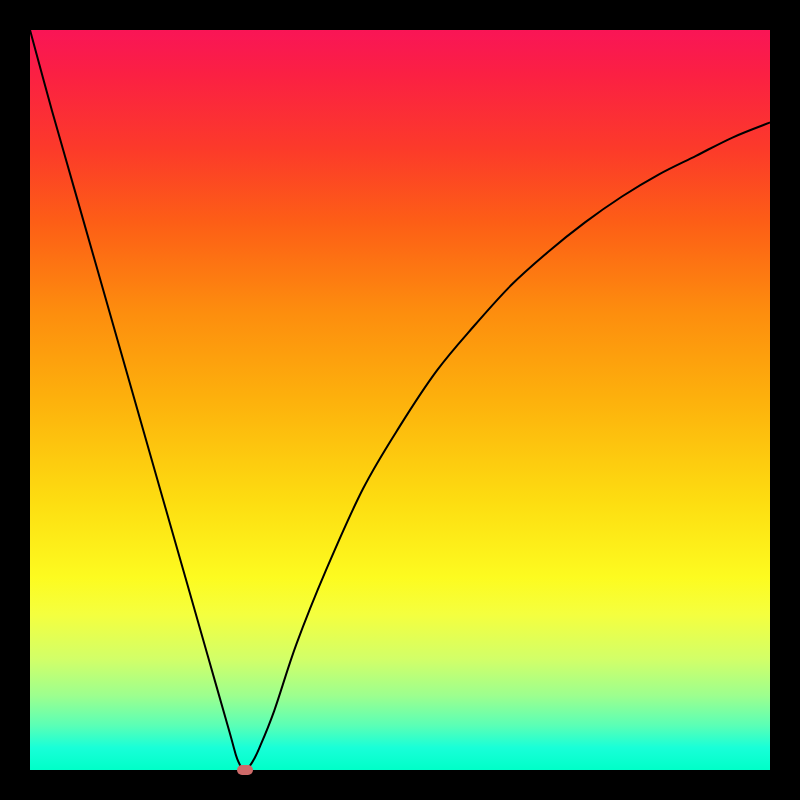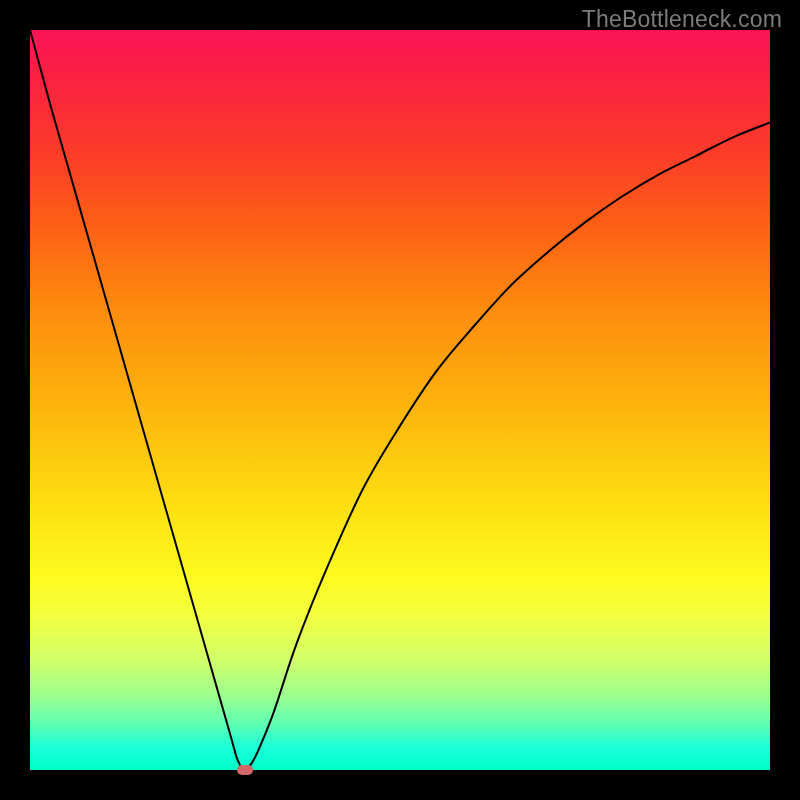--- a/index.html
+++ b/index.html
@@ -77,14 +77,13 @@
 </head>
 <body>
 
 <div class="frame">
   <div class="plot">
     <svg class="curve" viewBox="0 0 740 740" preserveAspectRatio="none">
       <path id="curve-path" d="M 0 0 C 3.6999999999999997 13.566666666666663, 14.8 54.88333333333331, 22.2 81.39999999999998 C 29.599999999999998 107.91666666666664, 37 133.20000000000002, 44.4 159.10000000000002 C 51.8 185.00000000000003, 59.199999999999996 210.89999999999995, 66.6 236.79999999999995 C 74 262.69999999999993, 81.39999999999999 288.6, 88.8 314.50000000000006 C 96.2 340.4000000000001, 103.6 366.30000000000007, 111 392.20000000000005 C 118.4 418.1, 125.79999999999998 444.00000000000006, 133.2 469.90000000000003 C 140.6 495.8, 148 521.7, 155.4 547.6 C 162.8 573.5, 170.2 599.4, 177.6 625.3 C 185 651.1999999999999, 194.86666666666667 685.7333333333333, 199.8 703 C 204.73333333333335 720.2666666666667, 204.73333333333335 722.7333333333333, 207.20000000000002 728.9 C 209.66666666666669 735.0666666666666, 212.13333333333333 739.3833333333333, 214.6 740 C 217.06666666666666 740.6166666666667, 219.53333333333333 736.3000000000001, 222 732.6 C 224.46666666666667 728.9, 225.7 726.4333333333333, 229.4 717.8 C 233.10000000000002 709.1666666666666, 238.03333333333336 698.0666666666666, 244.20000000000002 680.8 C 250.36666666666667 663.5333333333333, 257.76666666666665 637.6333333333333, 266.4 614.2 C 275.0333333333333 590.7666666666668, 284.9 566.1, 296 540.2 C 307.1 514.3000000000001, 320.6666666666667 482.85, 333 458.8 C 345.3333333333333 434.75, 357.66666666666663 415.6333333333333, 370 395.9 C 382.33333333333337 376.16666666666663, 394.66666666666674 357.04999999999995, 407.00000000000006 340.4 C 419.33333333333337 323.75, 431.6666666666667 310.18333333333334, 444 296 C 456.3333333333333 281.81666666666666, 468.6666666666667 267.63333333333327, 481 255.29999999999995 C 493.3333333333333 242.9666666666666, 505.6666666666667 232.48333333333332, 518 222 C 530.3333333333334 211.51666666666668, 542.6666666666666 201.64999999999998, 555 192.39999999999998 C 567.3333333333334 183.14999999999998, 579.6666666666666 174.51666666666668, 592 166.5 C 604.3333333333334 158.48333333333332, 616.6666666666666 151.0833333333333, 629 144.29999999999995 C 641.3333333333334 137.51666666666662, 653.6666666666666 131.96666666666673, 666 125.80000000000007 C 678.3333333333334 119.63333333333343, 690.6666666666666 112.85000000000008, 703 107.30000000000007 C 715.3333333333334 101.75000000000006, 733.8333333333334 94.96666666666668, 740 92.5" fill="none" stroke="#000000" stroke-width="2"></path>
     </svg>
     <div id="marker" class="marker" style="left: 214.6px; top: 740px; background: rgb(207, 106, 105);"></div>
   </div>
-  <div class="watermark">TheBottleneck.com</div>
 </div>
 
 </body></html>

